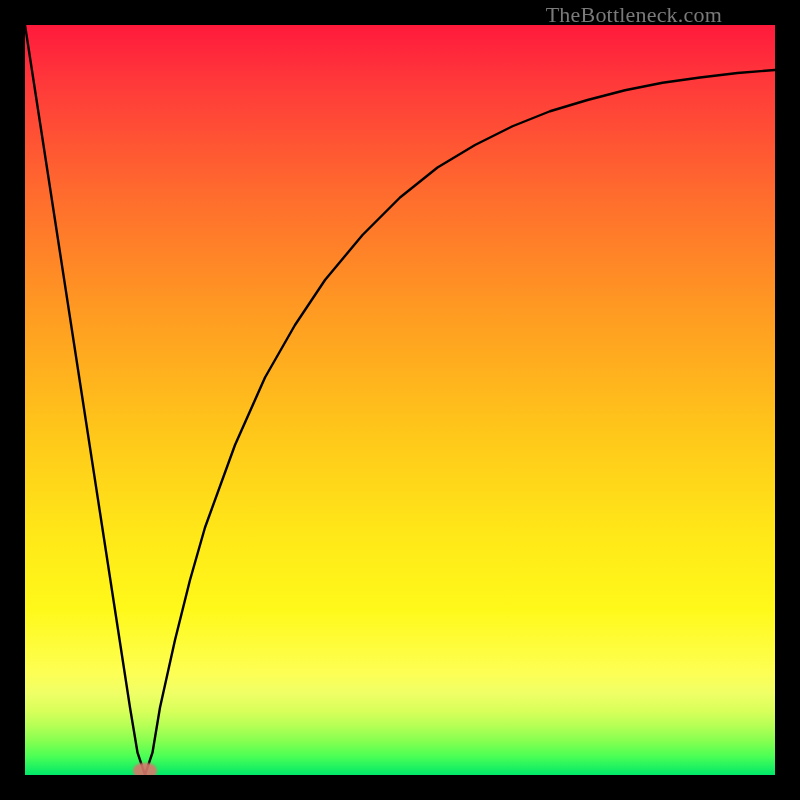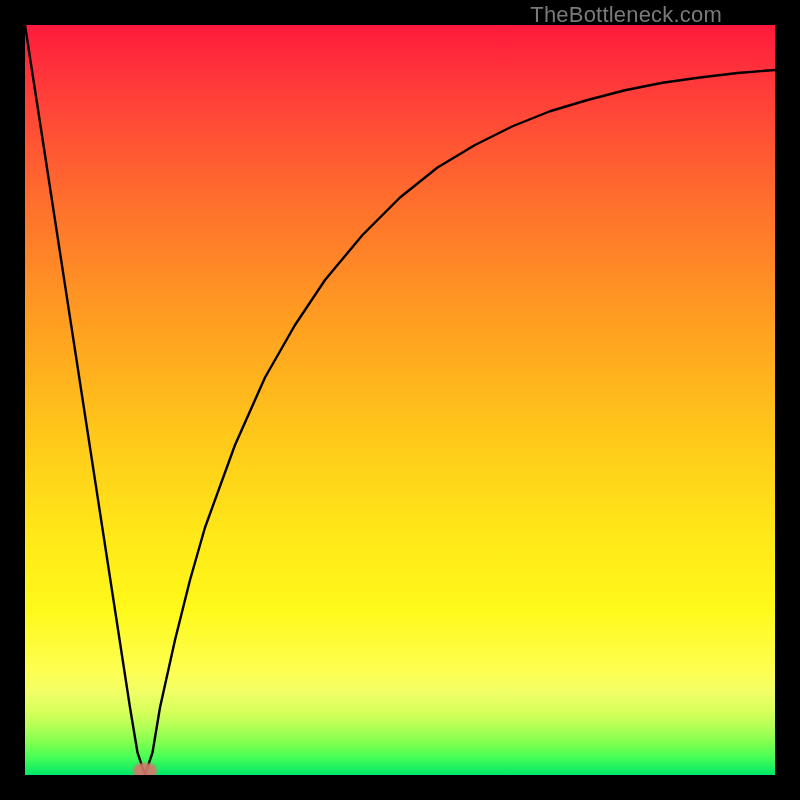--- a/index.html
+++ b/index.html
@@ -9,20 +9,21 @@
     height: 800px;
     overflow: hidden;
     font-family: Arial, Helvetica, sans-serif;
     background: #000;
   }
   .frame {
     position: relative;
     width: 744px;
     height: 800px;
     background: #000;
+    font-family: Liberation Serif, serif;
   }
   .plot-area {
     position: absolute;
     left: 25px;
     top: 25px;
     width: 750px;
     height: 750px;
     overflow: hidden;
   }
   .gradient {

